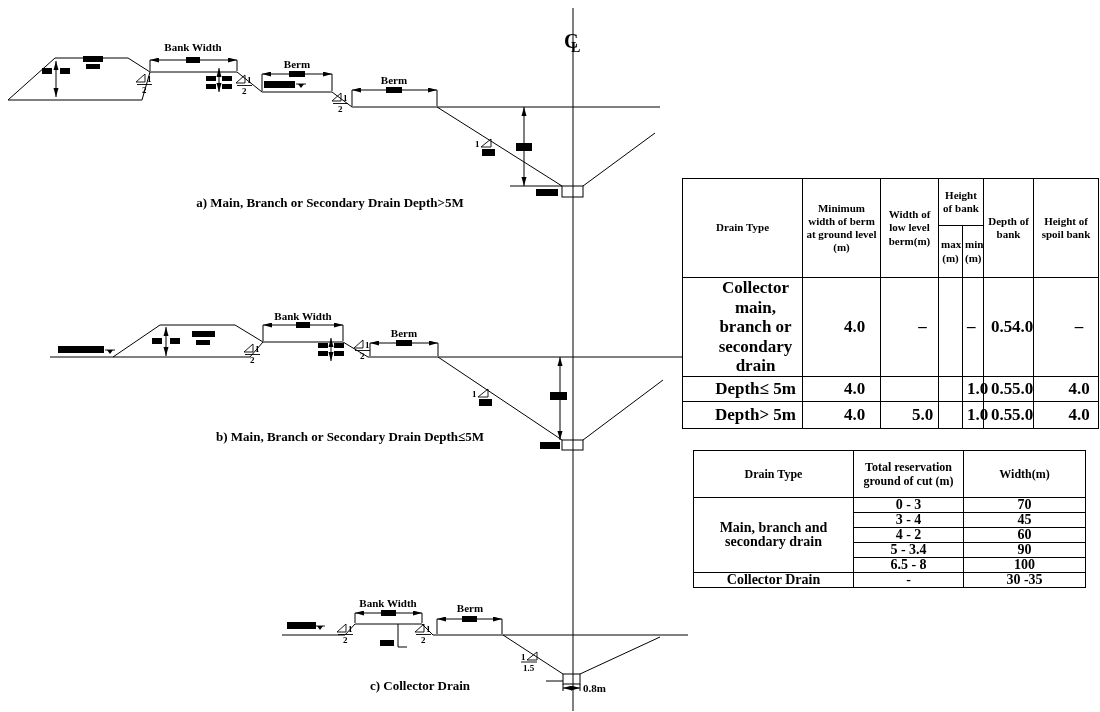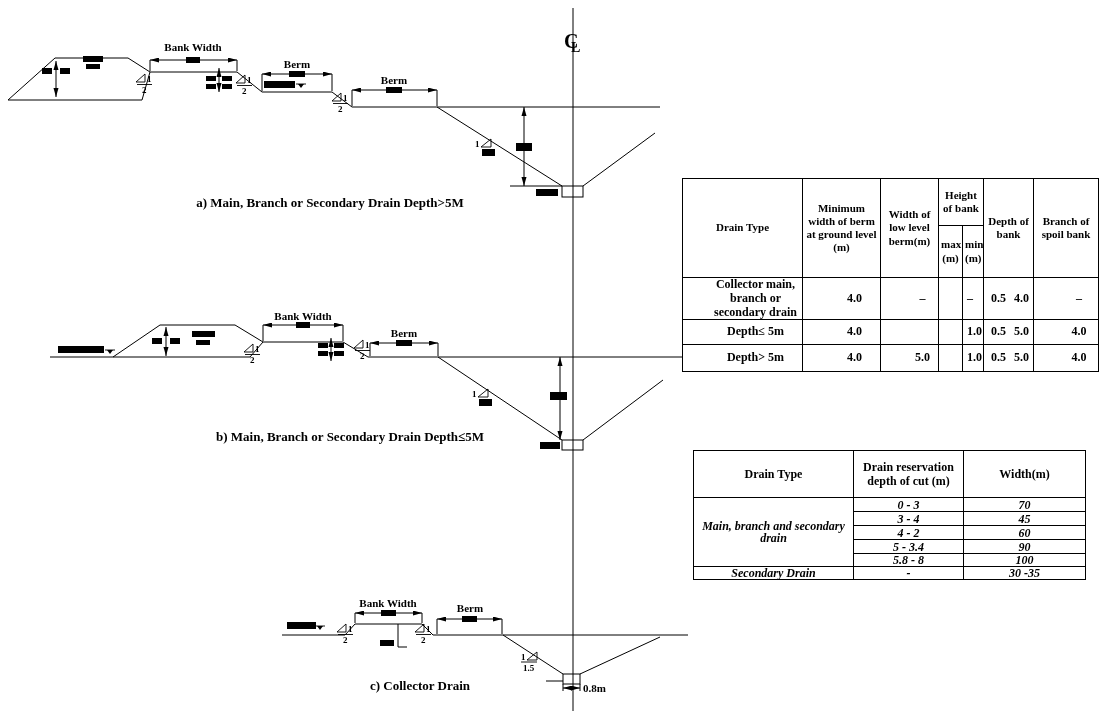--- a/index.html
+++ b/index.html
@@ -15,24 +15,24 @@
   .sn{font-size:9px;font-weight:bold;}
   .clC{font-size:20px;font-weight:bold;}
   .clL{font-size:14px;font-weight:bold;}
   .tri{fill:none;stroke:#000;stroke-width:0.9;}
   .smline{stroke:#000;stroke-width:0.9;}
   table{position:absolute;border-collapse:collapse;table-layout:fixed;background:#fff;}
   td,th{border:1px solid #000;text-align:center;vertical-align:middle;
         font-family:"Liberation Serif",serif;font-weight:bold;padding:0 2px;margin-left:28px;}
   .t1{left:682px;top:178px;width:416px;}
   .t1 th{font-size:11px;line-height:1.2;}
-  .t1 td{font-size:12px;line-height:1.15;padding-left:28px;}
+  .t1 td{font-size:17px;line-height:1.15;padding-left:28px;}
   .t2{left:693px;top:450px;width:392px;}
   .t2 th{font-size:12px;line-height:1.2;}
-  .t2 td{font-size:12px;line-height:1.0;font-style:italic;}
+  .t2 td{font-size:14px;line-height:1.0;}
 </style>
 </head>
 <body>
 
 <div id="canvas">
 
 <svg width="1100" height="712" viewBox="0 0 1100 712">
   <defs>
     <marker id="arE" markerWidth="10" markerHeight="6" refX="9" refY="2.5" orient="auto" markerUnits="userSpaceOnUse">
       <path d="M0,0 L9,2.5 L0,5 Z" fill="#000"></path>
@@ -255,21 +255,21 @@
         <col style="width:50px">
         <col style="width:65px">
   </colgroup>
   <tbody>
         <tr style="height:47px">
     <th rowspan="2">Drain Type</th>
     <th rowspan="2">Minimum width of berm at ground level (m)</th>
     <th rowspan="2">Width of low level berm(m)</th>
     <th colspan="2">Height of bank</th>
     <th rowspan="2">Depth of bank</th>
-    <th rowspan="2">Branch of spoil bank</th>
+    <th rowspan="2">Height of spoil bank</th>
   </tr>
   <tr style="height:52px">
     <th>max (m)</th>
     <th>min (m)</th>
   </tr>
   <tr style="height:33px">
     <td>Collector main, branch or secondary drain</td>
     <td>4.0</td>
     <td>–</td>
     <td>–</td>
@@ -301,45 +301,45 @@
 
 <table class="t2">
   <colgroup>
     <col style="width:160px">
         <col style="width:110px">
         <col style="width:122px">
   </colgroup>
   <tbody>
         <tr style="height:47px">
     <th>Drain Type</th>
-    <th>Drain reservation depth of cut (m)</th>
+    <th>Total reservation ground of cut (m)</th>
     <th>Width(m)</th>
   </tr>
   <tr style="height:14px">
     <td rowspan="5">Main, branch and secondary drain</td>
     <td>0 - 3</td>
     <td>70</td>
   </tr>
   <tr style="height:14px">
     <td>3 - 4</td>
     <td>45</td>
   </tr>
   <tr style="height:14px">
     <td>4 - 2</td>
     <td>60</td>
   </tr>
   <tr style="height:14px">
     <td>5 - 3.4</td>
     <td>90</td>
   </tr>
   <tr style="height:13px">
-    <td>5.8 - 8</td>
+    <td>6.5 - 8</td>
     <td>100</td>
   </tr>
   <tr style="height:13px">
-    <td>Secondary Drain</td>
+    <td>Collector Drain</td>
     <td>-</td>
     <td>30 -35</td>
   </tr>
 </tbody>
     </table>
 
 </div>
 
 </body></html>

